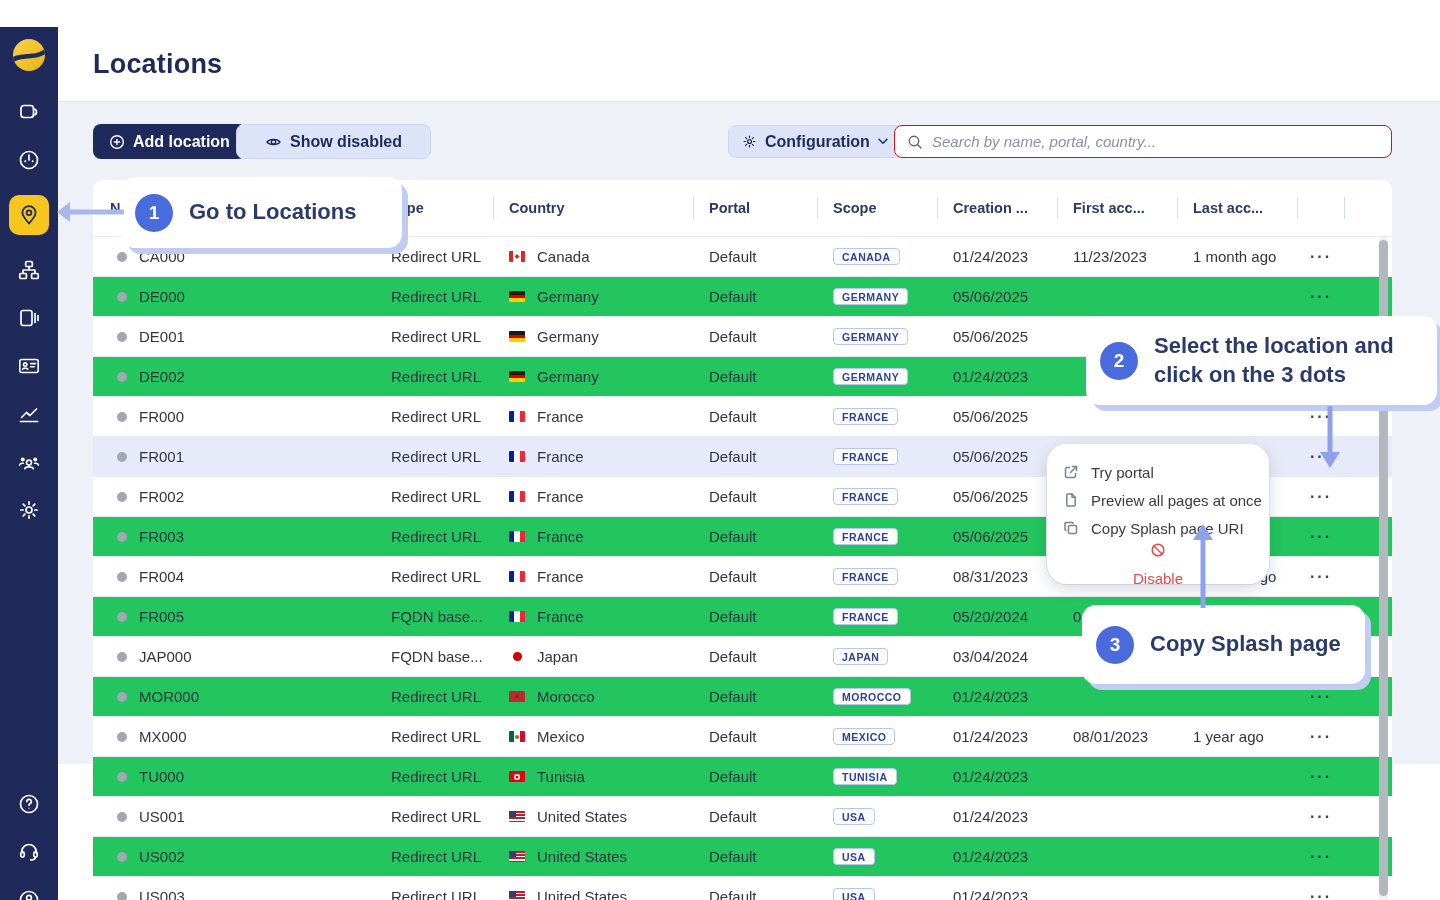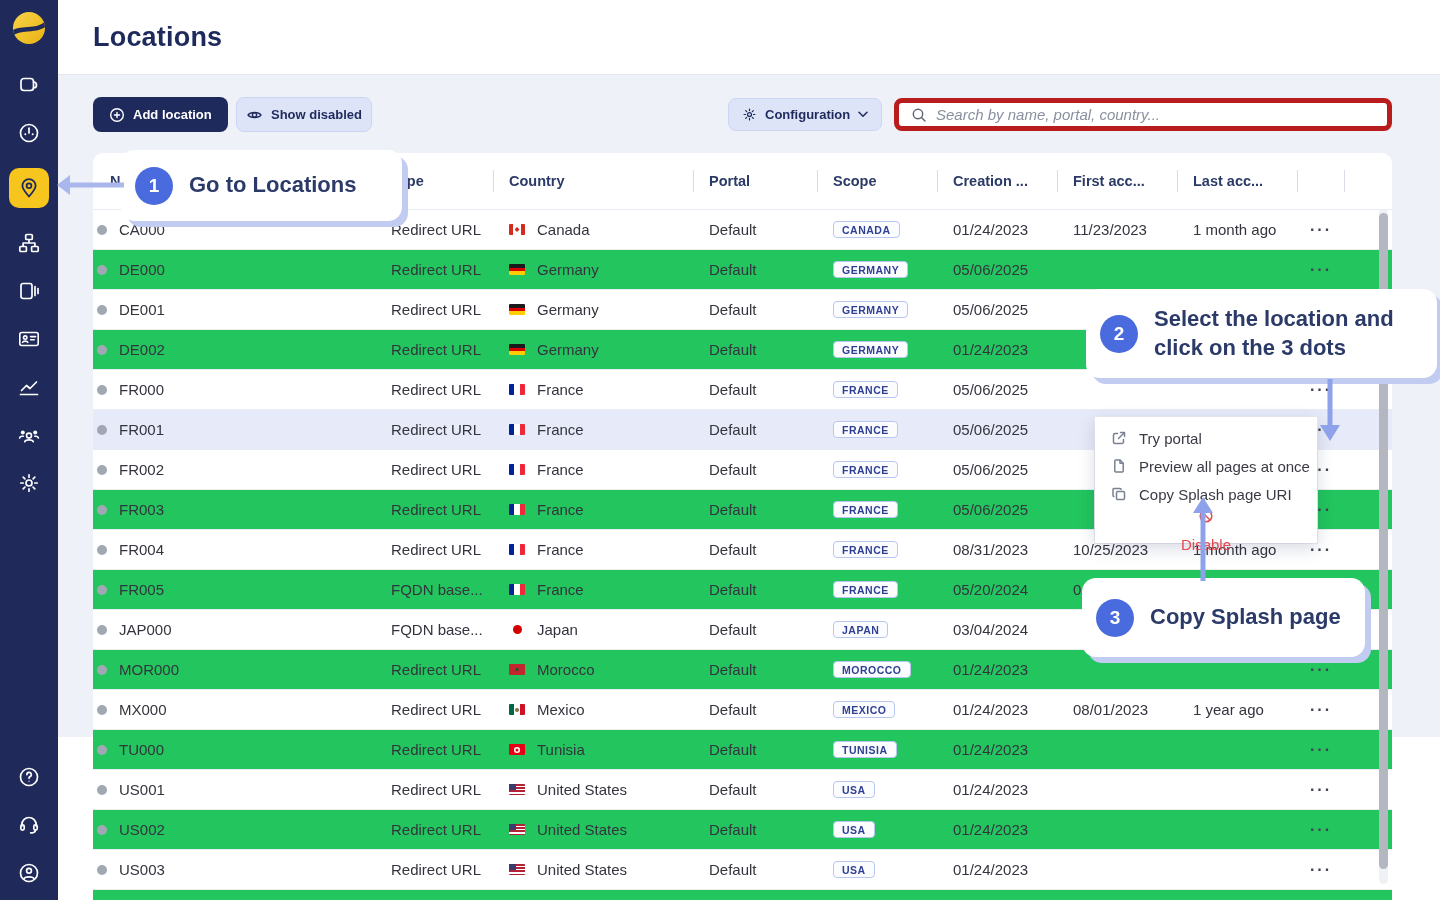--- a/index.html
+++ b/index.html
@@ -1,53 +1,53 @@
 <!DOCTYPE html>
 <html><head>
 <meta charset="utf-8">
 <style>
   * { margin:0; padding:0; box-sizing:border-box; }
   html,body { width:1440px; height:900px; overflow:hidden; font-family:"Liberation Sans", sans-serif; }
-  .app { position:relative; width:1440px; height:737px; background:#eff1f9; }
+  .app { position:relative; width:1440px; height:737px; background:#eff1f9;margin-top:27px; }
 
   
   .sidebar { position:absolute; left:0; top:0; width:58px; height:900px; background:#1f2a5a; display:flex; flex-direction:column; align-items:center; z-index:10; }
   .logo { width:40px; height:40px; margin-top:8px; }
   .nav-top { display:flex; flex-direction:column; align-items:center; margin-top:24px; gap:22px; }
   .nav-bottom { display:flex; flex-direction:column; align-items:center; margin-top:auto; margin-bottom:14px; gap:22px; }
   .nav-item { width:40px; height:26px; display:flex; align-items:center; justify-content:center; cursor:pointer; }
   .nav-item svg { width:24px; height:24px; }
   .nav-item.active { width:40px; height:40px; background:#f6c51e; border-radius:10px; }
 
   
   .topband { position:absolute; left:58px; top:0; width:1382px; height:75px; background:#ffffff; border-bottom:1px solid #e4e7f0; }
   .page-title { position:absolute; left:93px; top:22px; font-size:27px; font-weight:700; color:#1e2a5c; letter-spacing:.2px; }
 
   
-  .btn { display:inline-flex; align-items:center; gap:8px; height:35px; border:none; border-radius:8px; font-size:13px; font-weight:700; cursor:pointer; font-family:"Liberation Sans",sans-serif; }
+  .btn { display:inline-flex; align-items:center; gap:8px; height:35px; border:none; border-radius:8px; font-size:16px; font-weight:700; cursor:pointer; font-family:"Liberation Sans",sans-serif; }
   .btn-primary { position:absolute; left:93px; top:97px; background:#1e2a5c; color:#ffffff; padding:0 16px; }
-  .btn-light { position:absolute; left:236px; top:97px; background:#dde4f8; color:#1e2a5c; padding:0 9px; border:1px solid #ccd6f2; }
+  .btn-light { position:absolute; left:236px; top:97px; background:#dde4f8; color:#1e2a5c; padding:0 28px; border:1px solid #ccd6f2; }
   .btn-config { position:absolute; left:728px; top:98px; height:33px; background:#dde4f8; color:#1e2a5c; padding:0 13px; border:1px solid #ccd6f2; }
-  .searchbox { position:absolute; left:894px; top:98px; width:498px; height:33px; background:#ffffff; border:5px solid #b91c1c; border-radius:8px; display:flex; align-items:center; padding:0 12px; gap:9px; }
+  .searchbox { position:absolute; left:894px; top:98px; width:498px; height:33px; background:#ffffff; border:1px solid #b91c1c; border-radius:8px; display:flex; align-items:center; padding:0 12px; gap:9px; }
   .searchbox input { flex:1; border:none; outline:none; font-size:15px; color:#333; background:transparent; font-family:"Liberation Sans",sans-serif; }
   .searchbox input::placeholder { font-style:italic; color:#8a90a0; }
 
   
   .table { position:absolute; left:93px; top:153px; width:1299px; height:747px; background:#ffffff; border-radius:10px 10px 0 0; z-index:1; }
   .thead, .trow { display:grid; grid-template-columns:282px 118px 200px 124px 120px 120px 120px 120px 48px 1fr; align-items:center; }
   .thead { height:56px; font-size:14.5px; font-weight:700; color:#2b3a66; }
   .hcell { position:relative; padding-left:16px; height:100%; display:flex; align-items:center; white-space:nowrap; overflow:hidden; }
   .hcell.first { padding-left:17px; }
   .hcell.div::before { content:""; position:absolute; left:0; top:17px; height:22px; width:1px; background:#d8dce8; }
   .hcell.hactions::after { content:""; position:absolute; right:0; top:17px; height:22px; width:1px; background:#d8dce8; }
   .trow { height:40px; border-top:1px solid #e9ebf2; background:#ffffff; cursor:pointer; }
   .trow.alt { background:#22c55e; }
   .trow.selected { background:#e7eaf8; }
   .cell { padding-left:16px; display:flex; align-items:center; gap:12px; font-size:15px; color:#34343e; white-space:nowrap; overflow:hidden; }
-  .cell.c-name { padding-left:4px; }
+  .cell.c-name { padding-left:24px; }
   .status-dot { width:10px; height:10px; border-radius:50%; background:#a2a8b3; flex:none; }
   .badge { display:inline-block; font-size:10.5px; font-weight:700; letter-spacing:.5px; color:#2f3f92; border:1px solid #b9c6ee; background:#fbfcff; border-radius:4px; padding:3px 8px 2px; line-height:1; }
   .dots { width:48px; text-align:center; font-size:16px; font-weight:700; color:#3f434e; letter-spacing:2px; cursor:pointer; line-height:1; }
 
   
   .flag { width:16px; height:11px; flex:none; display:inline-block; position:relative; border-radius:1px; }
   .flag::after { content:""; position:absolute; }
   .flag-ca { background:linear-gradient(90deg,#d52b1e 0 27%,#fff 27% 73%,#d52b1e 73%); }
   .flag-ca::after { width:5px; height:5px; left:5.5px; top:3px; background:#d52b1e; clip-path:polygon(50% 0,100% 50%,50% 100%,0 50%); }
   .flag-de { background:linear-gradient(180deg,#1a1a1a 0 34%,#dd0000 34% 67%,#ffce00 67%); }
@@ -61,21 +61,21 @@
   .flag-tn { background:#e70013; }
   .flag-tn::after { width:6px; height:6px; left:5px; top:2.5px; border-radius:50%; background:#fff; box-shadow:inset 0 0 0 1.5px #fff, inset 0 0 0 3px #e70013; }
   .flag-us { background:repeating-linear-gradient(180deg,#b22234 0 1.6px,#fff 1.6px 3.2px); }
   .flag-us::after { width:7px; height:6px; left:0; top:0; background:#3c3b6e; }
 
   
   .vscroll-track { position:absolute; left:1286px; top:56px; width:9px; height:675px; background:#f0f1f5; border-radius:5px; }
   .vscroll-thumb { position:absolute; left:0; top:4px; width:9px; height:656px; background:#b4b7bf; border-radius:5px; cursor:pointer; }
 
   
-  .ctx-menu { position:absolute; left:1095px; top:417px; width:222px; background:#ffffff; border-radius:0; box-shadow:0 5px 16px rgba(30,42,92,.18), 0 0 0 1px #ececf2; padding:7px 0; z-index:50; }
+  .ctx-menu { position:absolute; left:1047px; top:417px; width:222px; background:#ffffff; border-radius:20px; box-shadow:0 5px 16px rgba(30,42,92,.18), 0 0 0 1px #ececf2; padding:14px 0; z-index:50; }
   .ctx-item { display:flex; align-items:center; gap:12px; height:28px; padding:0 16px; font-size:15px; color:#3a3a44; cursor:pointer; white-space:nowrap; }
   .ctx-item svg { width:16px; height:16px; flex:none; }
   .ctx-item.danger { color:#e5484d;flex-direction:column; }
 
   
   .callout { position:absolute; background:#ffffff; border-radius:14px; box-shadow:6px 6px 0 0 #c2ccf1; display:flex; align-items:center; gap:16px; padding:0 20px 0 14px; z-index:60; }
   .co-num { width:38px; height:38px; border-radius:50%; background:#4a6bdd; color:#fff; font-size:19px; font-weight:700; display:flex; align-items:center; justify-content:center; flex:none; }
   .co-text { font-size:22px; font-weight:700; color:#2b3a68; line-height:1.3; }
   .callout-1 { left:121px; top:150px; width:281px; height:71px; }
   .callout-2 { left:1086px; top:289px; width:351px; height:89px; }

